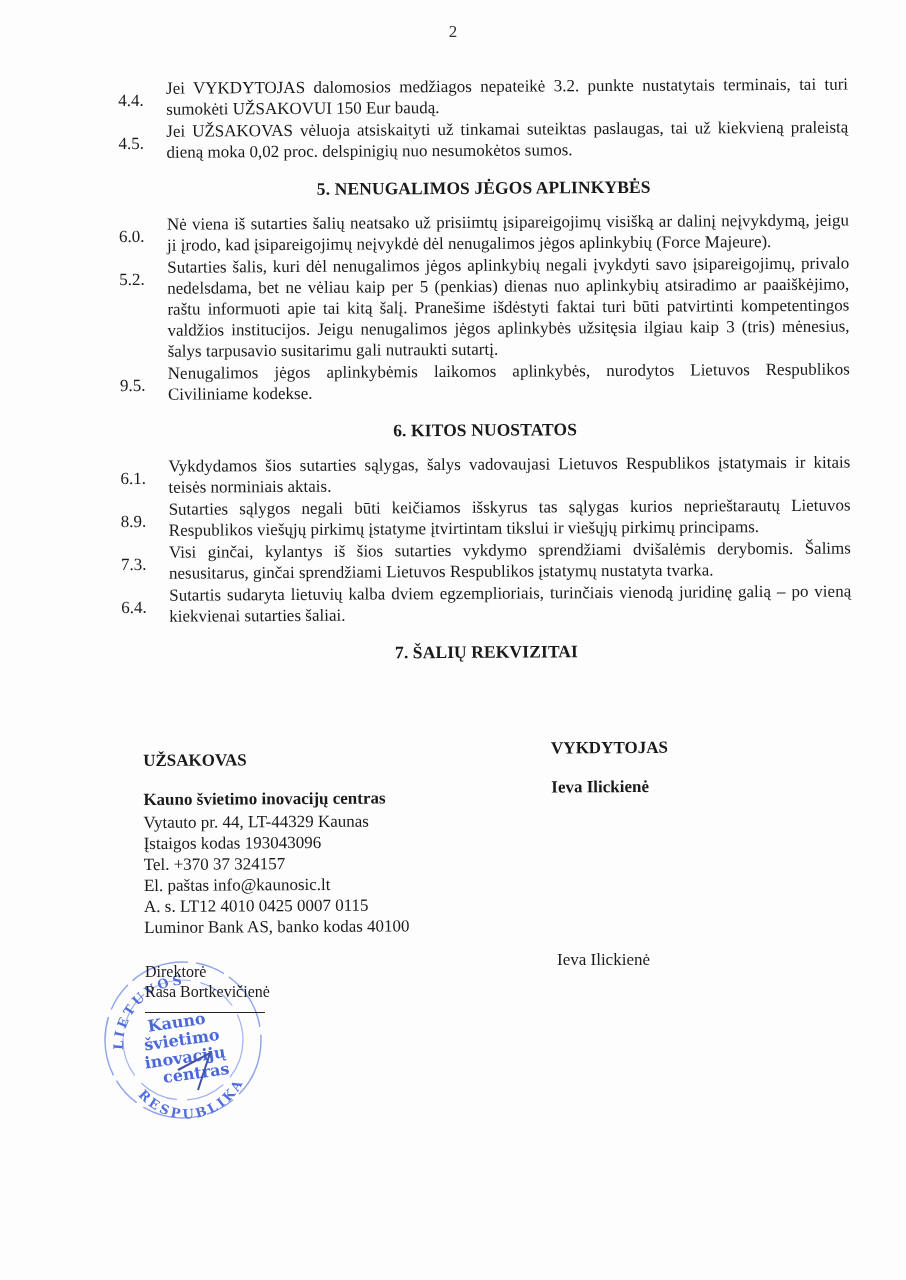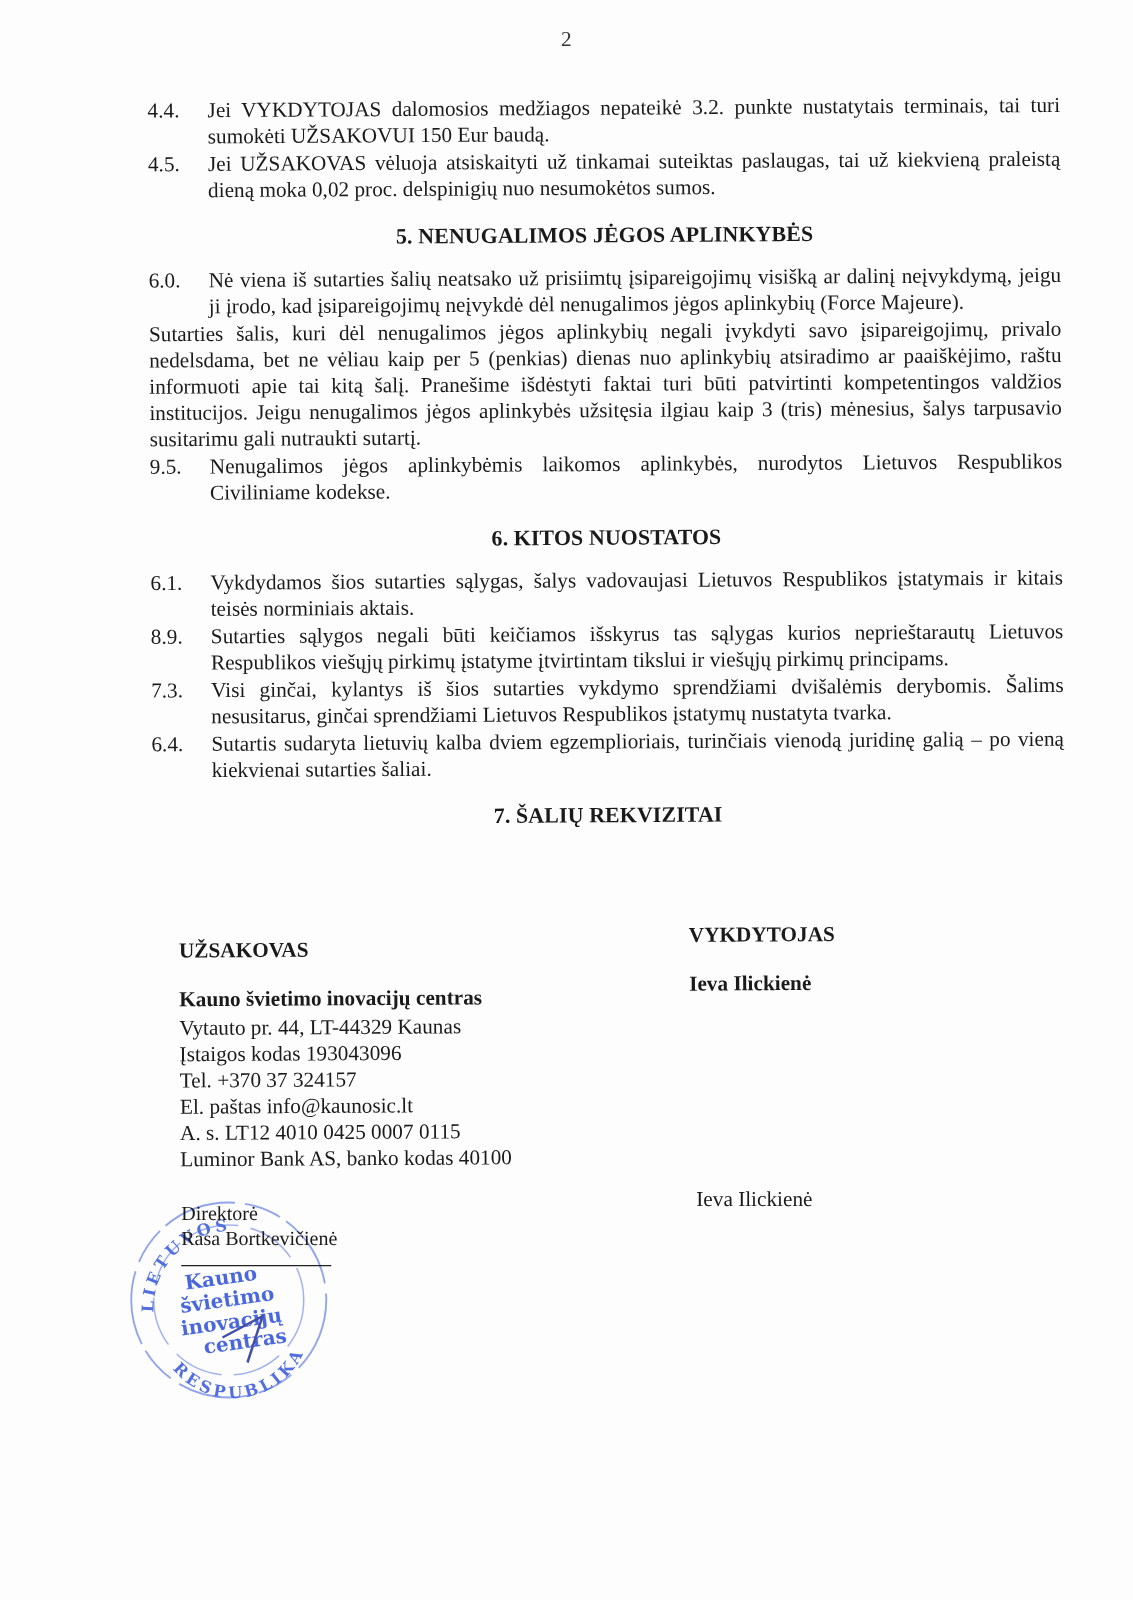--- a/index.html
+++ b/index.html
@@ -16,21 +16,21 @@
       text-align: center; font-size: 17px; color: #333;
     }
     .content {
       position: absolute; top: 78px; left: 118px; width: 730px;
       transform: rotate(-0.35deg); transform-origin: left top;
     }
     .clause {
       display: flex; font-size: 17px; line-height: 21px;
       margin-bottom: 1px;
     }
-    .clause .num { width: 48px; flex: none; }
+    .clause .num { width: 48px; flex: none; margin-top: 12px; }
     .clause .txt { flex: 1; text-align: justify; }
     .section-title {
       text-align: center; font-weight: bold; font-size: 17.5px;
       margin: 17px 0 13px 0; letter-spacing: 0.1px;
     }
     .reqs {
       position: absolute; top: 740px; left: 143px; width: 620px;
       font-size: 17px; line-height: 21px;
       transform: rotate(-0.35deg); transform-origin: left top;
     }
@@ -67,20 +67,21 @@
     </div>
   </div>
 
   <div class="section-title">5. NENUGALIMOS JĖGOS APLINKYBĖS</div>
   <div>
     <div class="clause">
       <span class="num">6.0.</span>
       <span class="txt">Nė viena iš sutarties šalių neatsako už prisiimtų įsipareigojimų visišką ar dalinį neįvykdymą, jeigu ji įrodo, kad įsipareigojimų neįvykdė dėl nenugalimos jėgos aplinkybių (Force Majeure).</span>
     </div>
     <div class="clause">
+      <span class="num">5.2.</span>
       <span class="txt">Sutarties šalis, kuri dėl nenugalimos jėgos aplinkybių negali įvykdyti savo įsipareigojimų, privalo nedelsdama, bet ne vėliau kaip per 5 (penkias) dienas nuo aplinkybių atsiradimo ar paaiškėjimo, raštu informuoti apie tai kitą šalį. Pranešime išdėstyti faktai turi būti patvirtinti kompetentingos valdžios institucijos. Jeigu nenugalimos jėgos aplinkybės užsitęsia ilgiau kaip 3 (tris) mėnesius, šalys tarpusavio susitarimu gali nutraukti sutartį.</span>
     </div>
     <div class="clause">
       <span class="num">9.5.</span>
       <span class="txt">Nenugalimos jėgos aplinkybėmis laikomos aplinkybės, nurodytos Lietuvos Respublikos Civiliniame kodekse.</span>
     </div>
   </div>
 
   <div class="section-title">6. KITOS NUOSTATOS</div>
   <div>

